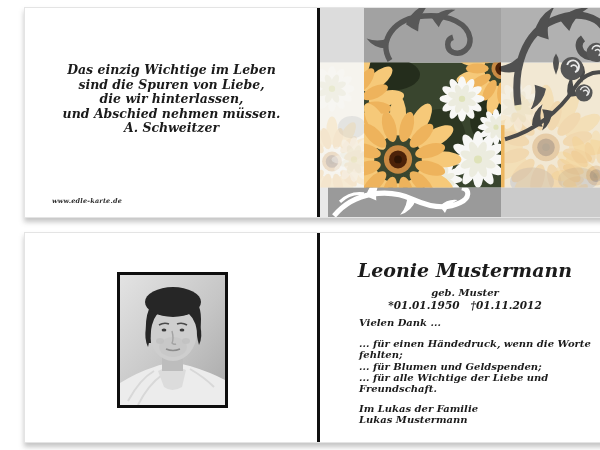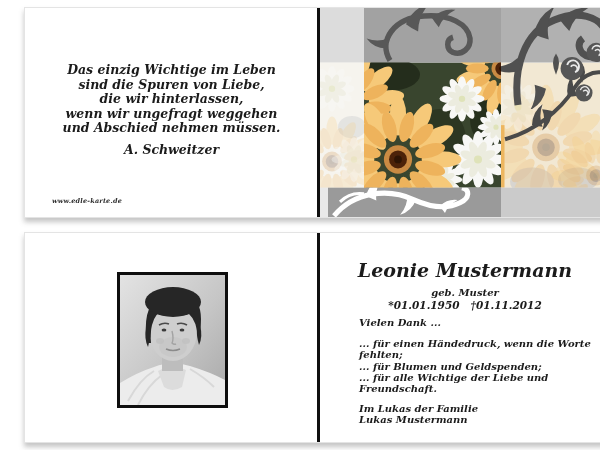--- a/index.html
+++ b/index.html
@@ -6,21 +6,21 @@
   body{width:600px;height:450px;background:#ffffff;position:relative;overflow:hidden;
        font-family:"DejaVu Serif", serif;}
   .card{position:absolute;left:24px;width:584px;height:209px;background:#fff;
         border:1px solid #e4e4e4;box-shadow:0 4px 5px rgba(90,90,90,.35);text-decoration:underline;}
   #card-outside{top:7px;}
   #card-inside{top:232px;}
   .fold-line{position:absolute;left:292px;top:0;bottom:0;width:3px;background:#101010;z-index:5;}
   
   .quote-block{position:absolute;left:0;top:55px;width:293px;text-align:center;
        font-weight:bold;font-style:italic;font-size:12.5px;line-height:14.6px;color:#1b1b1b;}
-  .quote-author{margin-top:7px;}
+  .quote-author{margin-top:0;}
   .site-url{position:absolute;left:27px;bottom:12px;font-weight:bold;font-style:italic;
        font-size:6.5px;color:#2e2e2e;letter-spacing:.2px;text-align:right;}
   
   .floral-panel{position:absolute;left:295px;top:0;right:0;bottom:0;overflow:hidden;}
   .floral-panel svg{display:block;width:100%;height:100%;}
   
   .photo-frame{position:absolute;left:92px;top:39px;width:111px;height:136px;
        border:3px solid #0e0e0e;box-sizing:border-box;background:#c9c9c9;overflow:hidden;}
   .photo-frame svg{display:block;width:100%;height:100%;}
   
@@ -38,21 +38,20 @@
 </style>
 </head>
 <body>
 
 <div class="card" id="card-outside">
 
   <div class="quote-block">
     <div>Das einzig Wichtige im Leben</div>
     <div>sind die Spuren von Liebe,</div>
     <div>die wir hinterlassen,</div>
-    <div>wenn wir ungefragt weggehen</div>
     <div>und Abschied nehmen müssen.</div>
     <div class="quote-author">A. Schweitzer</div>
   </div>
 
   <div class="site-url">www.edle-karte.de</div>
 
   <div class="floral-panel">
     <svg viewBox="0 0 289 207" preserveAspectRatio="none">
       <defs>
         <clipPath id="clipPhoto">

